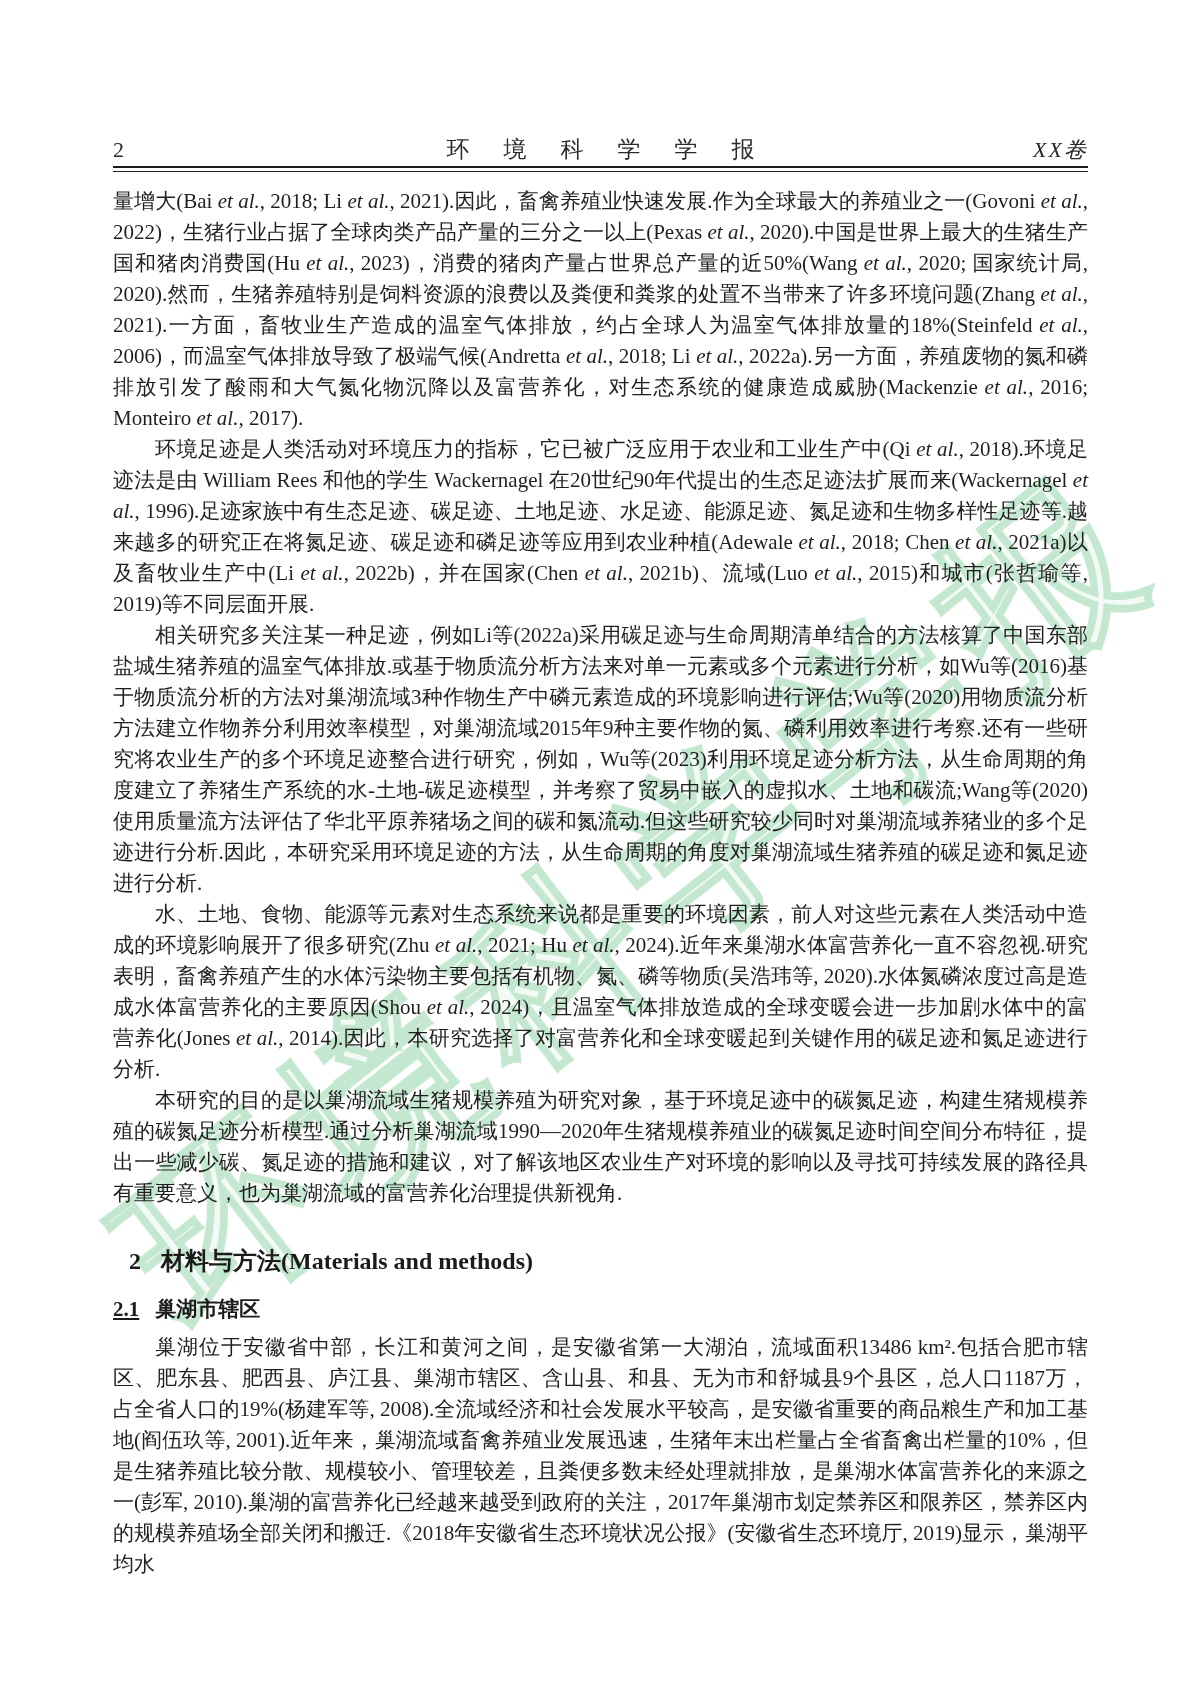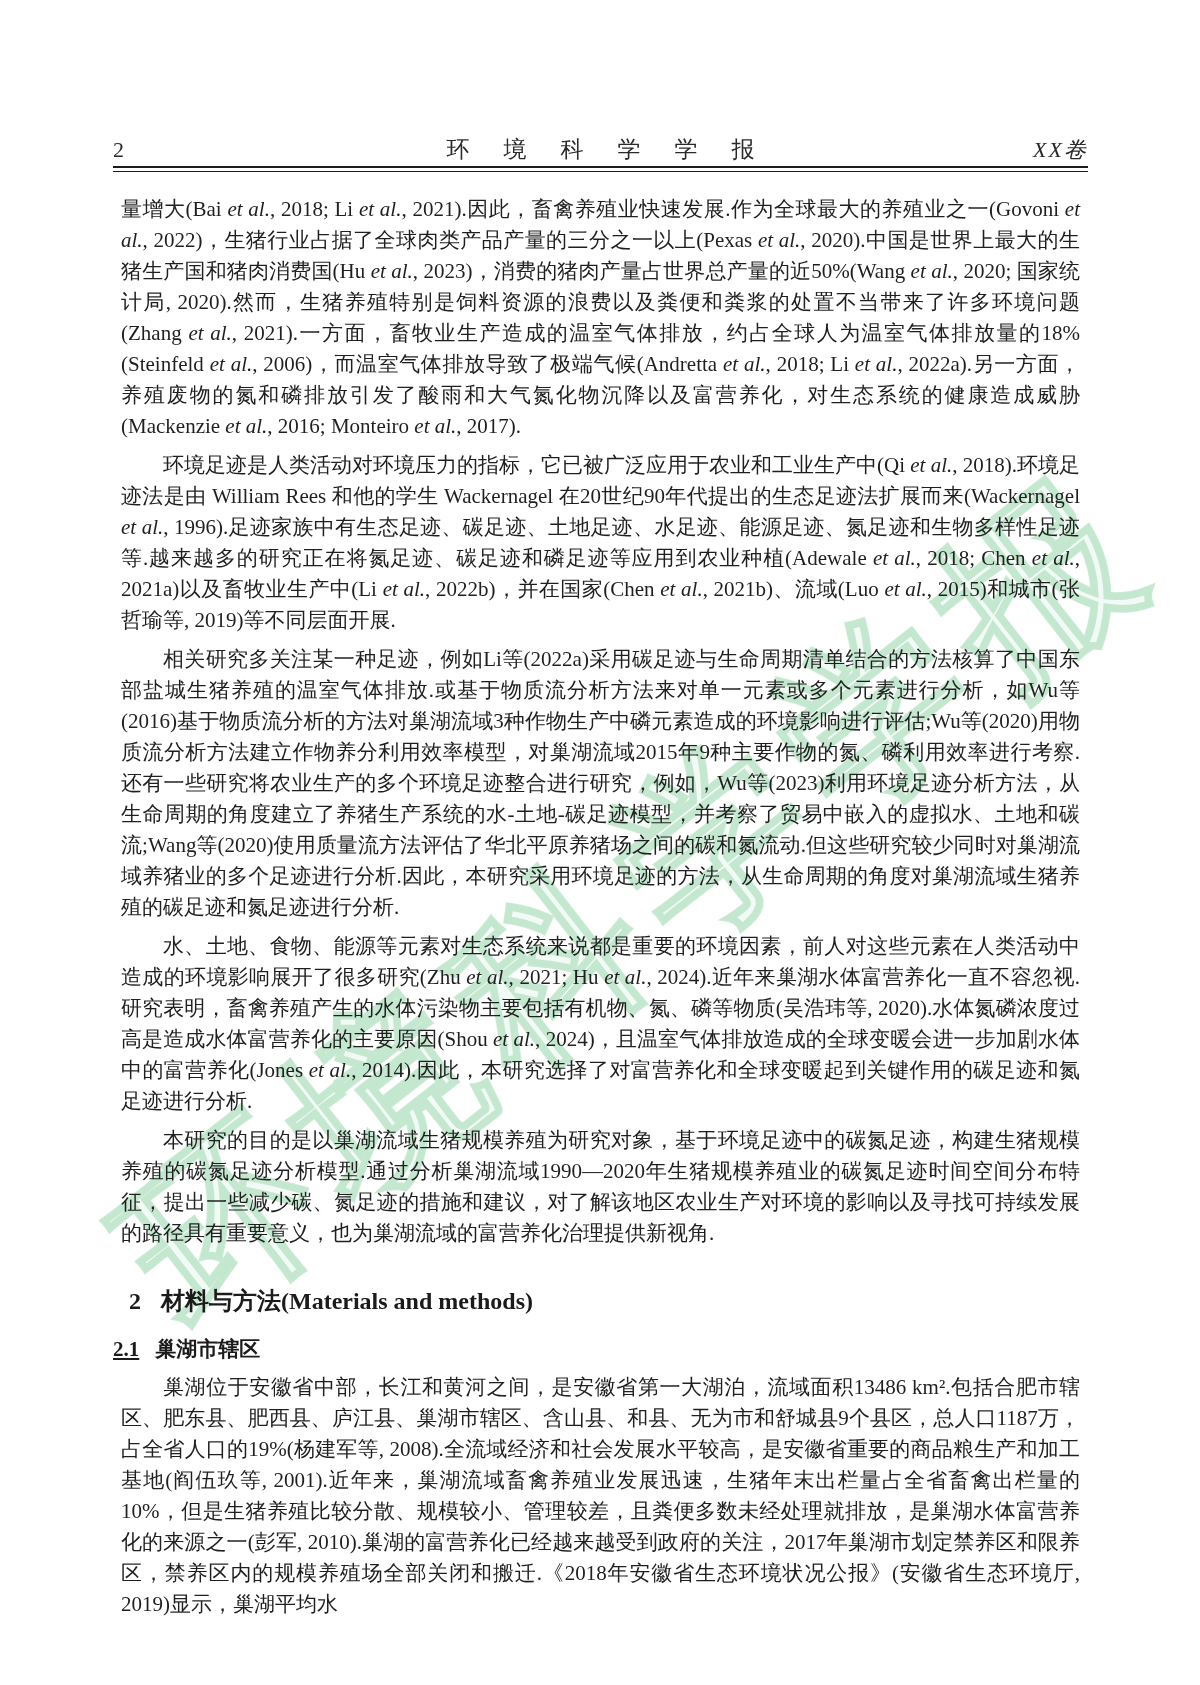--- a/index.html
+++ b/index.html
@@ -36,21 +36,21 @@
     color:rgba(150,214,170,0.12);
     -webkit-text-stroke:2px rgba(150,214,170,0.50);
     pointer-events:none;user-select:none;
   }
   
   .body-text{
     position:absolute;top:186px;left:113px;width:975px;
     font-size:21px;line-height:31px;
     text-align:justify;
   }
-  .para{margin:8px;text-indent:0;}
+  .para{margin:0;text-indent:0;}
   .para.indent{text-indent:2em;}
   .section-heading{
     margin:36px 0 0 16px;
     font-family:"Liberation Sans","DejaVu Sans",sans-serif;
     font-weight:bold;font-size:24px;line-height:32px;color:#1b1b1b;
     text-align:left;text-indent:0;
   }
   .section-heading .sec-num{margin-right:20px;font-family:"Liberation Serif",serif;}
   .section-heading .sec-en{font-family:"Liberation Serif","DejaVu Serif",serif;font-weight:600;}
   .subsection-heading{

